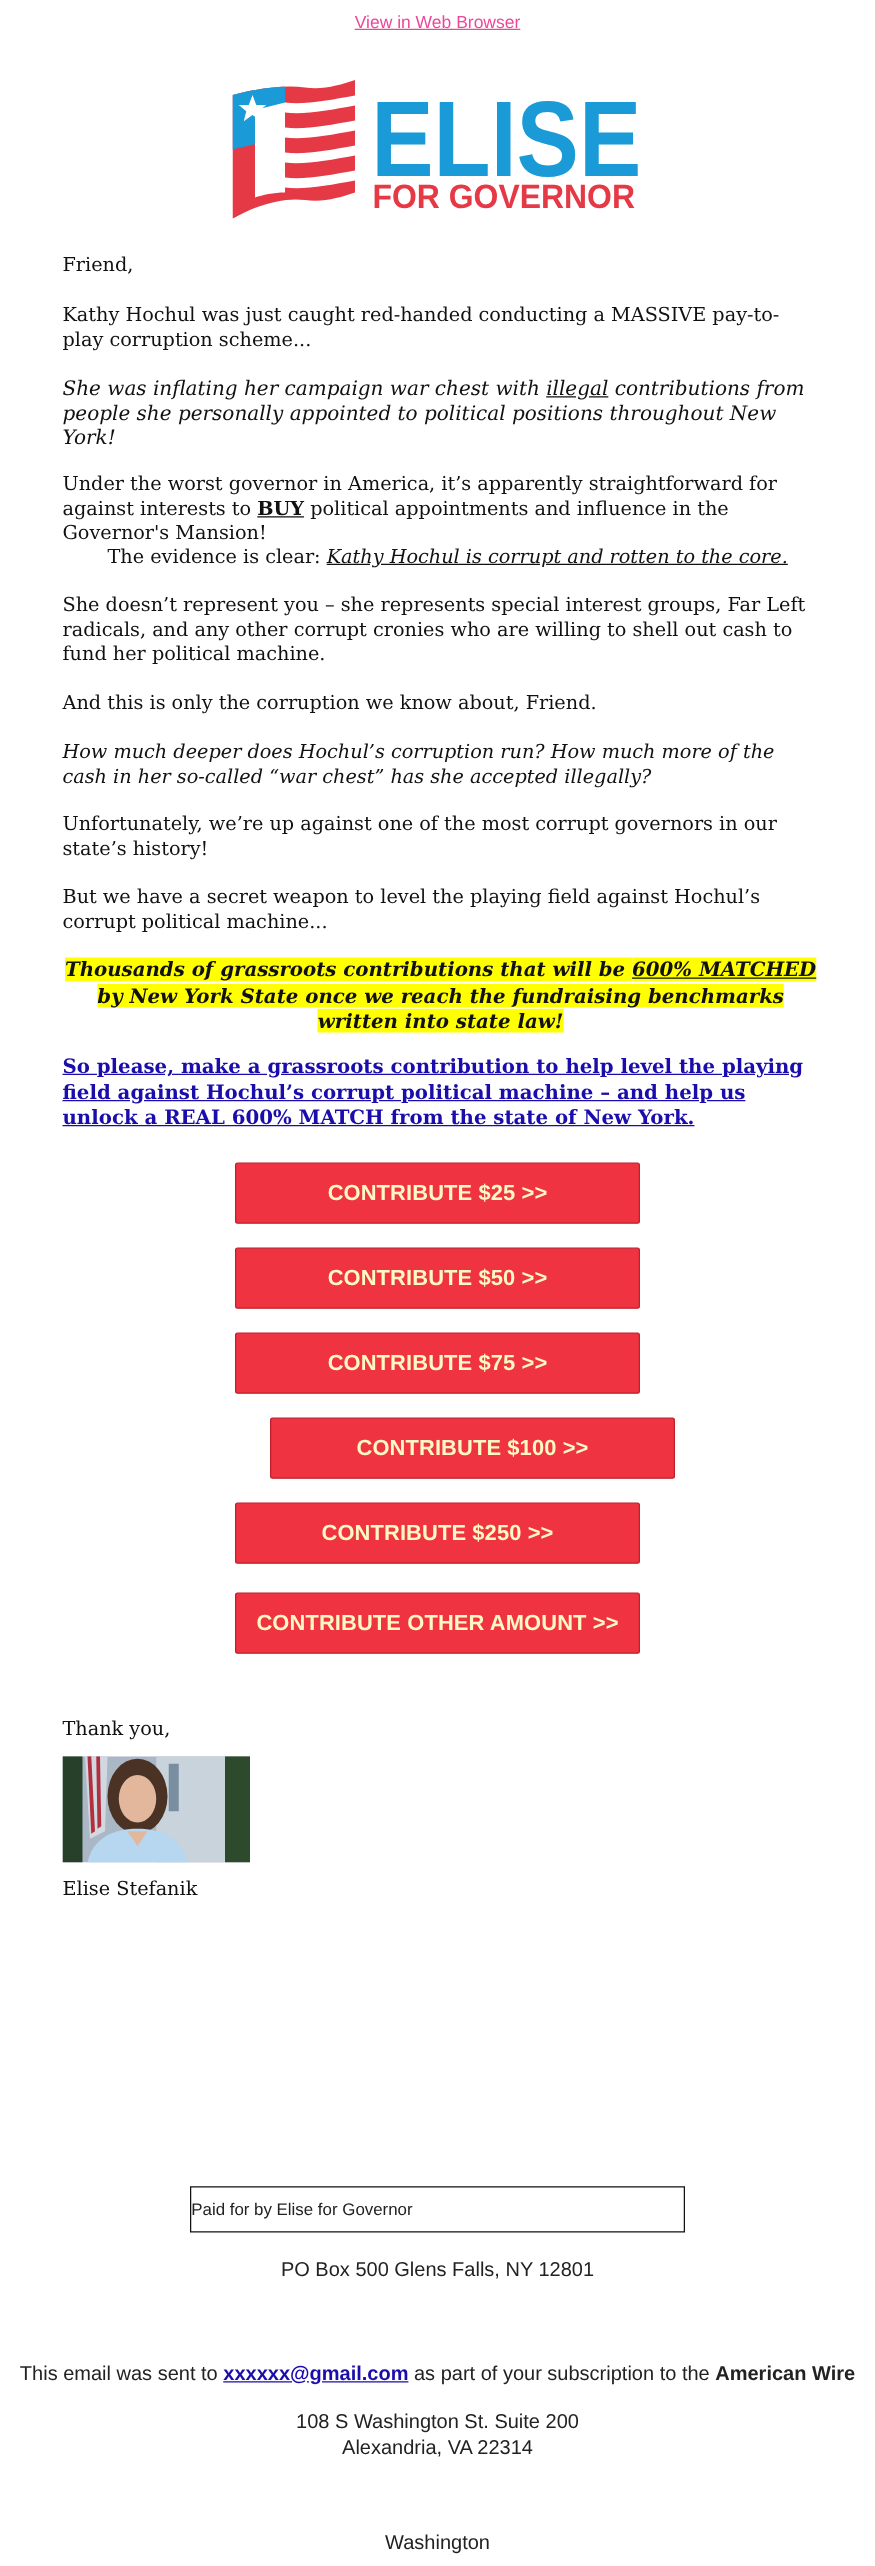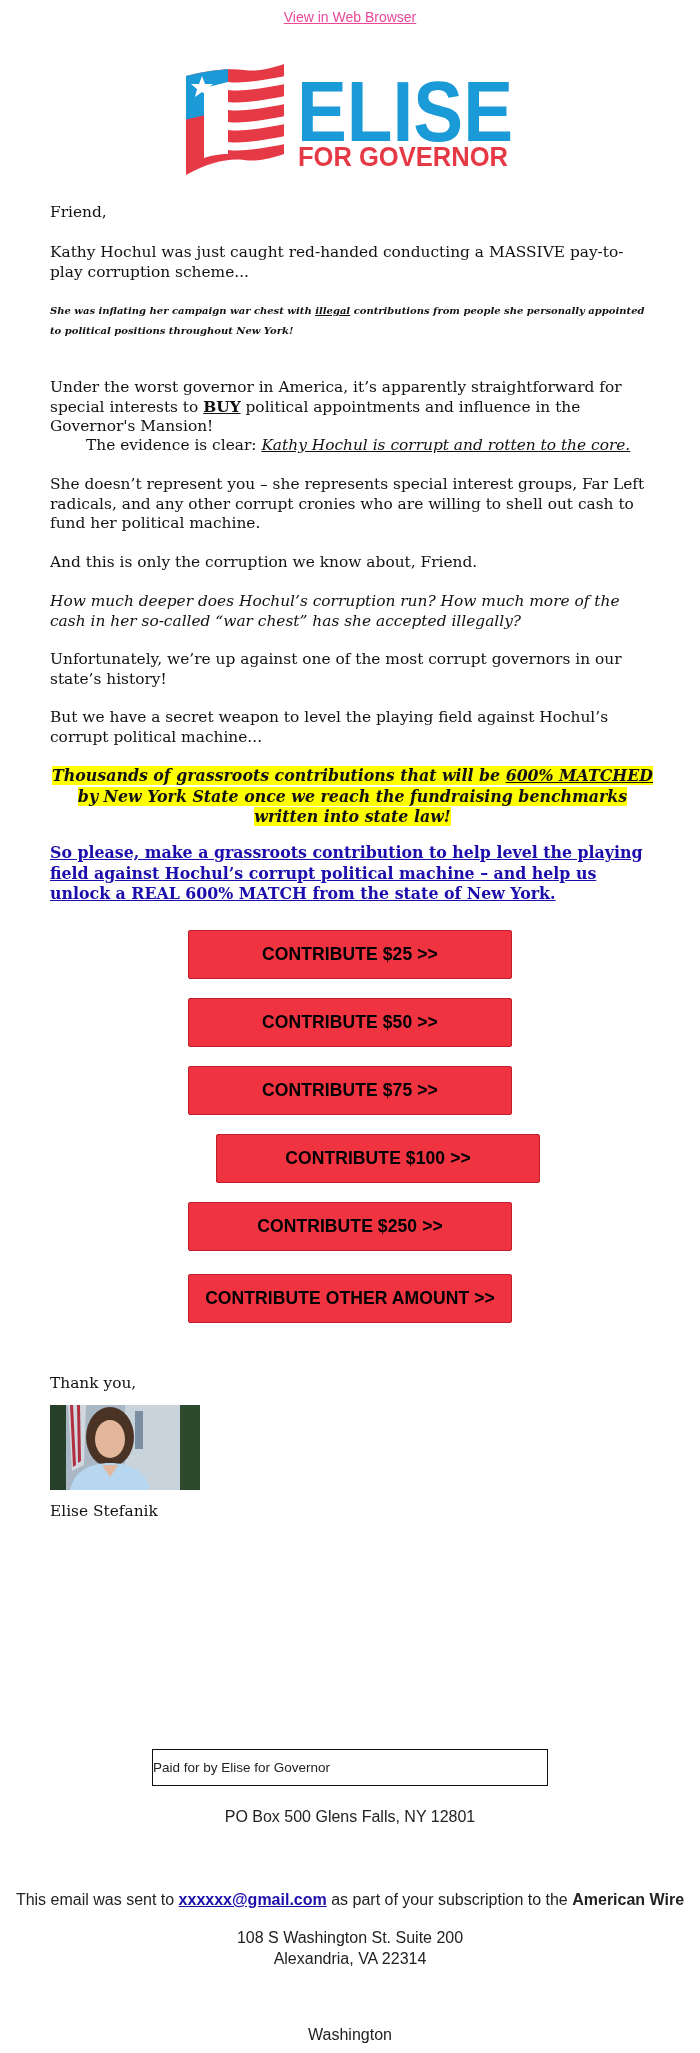--- a/index.html
+++ b/index.html
@@ -11,32 +11,32 @@
     position: absolute; top: 9px; left: 0; width: 700px; text-align: center;
     font-size: 14px; color: #ec4899; text-decoration: underline;
   }
   #logo { position: absolute; left: 184px; top: 62px; width: 334px; height: 116px; }
 
   .body-text {
     position: absolute; left: 50px; width: 605px;
     font-size: 15.4px; line-height: 19.5px; color: #111;
   }
   .body-text p { margin: 0; }
-  .bi { font-weight: bold; font-style: italic; font-size: 10px; }
+  .bi { font-weight: normal; font-style: italic; font-size: 16px; }
   .it { font-style: italic; }
   .u { text-decoration: underline; }
   .b { font-weight: bold; }
   .hl-wrap { text-align: center; }
   .hl { background: #ffff00; font-weight: bold; font-style: italic; font-size: 15.8px; }
   .cta-link { color: #1a0dab; font-weight: bold; text-decoration: underline; font-size: 15.8px; }
 
   .btn {
     position: absolute; left: 188px; width: 322px; height: 47px;
     background: #ef3340; border: 1px solid #c01f2c; border-radius: 2px;
-    color: #000000; font-family: "Liberation Sans", "DejaVu Sans", sans-serif;
+    color: #fef9c3; font-family: "Liberation Sans", "DejaVu Sans", sans-serif;
     font-weight: bold; font-size: 17.5px; text-align: center; line-height: 47px;
     letter-spacing: 0.1px; cursor: pointer;
   }
 
   #photo { position: absolute; left: 50px; top: 1405px; width: 150px; height: 85px; }
 
   #paid-box {
     position: absolute; left: 152px; top: 1749px; width: 394px; height: 35px;
     border: 1.5px solid #111; text-align: left; line-height: 35px;
     font-size: 13.5px; color: #222;
@@ -84,21 +84,21 @@
 
 <div class="body-text serif" style="top:243px;">
   <p>Kathy Hochul was just caught red-handed conducting a MASSIVE pay-to-play corruption scheme...</p>
 </div>
 
 <div class="body-text serif" style="top:301px;">
   <p class="bi"><span>She was inflating her campaign war chest with </span><span class="u">illegal</span><span> contributions from people she personally appointed to political positions throughout New York!</span></p>
 </div>
 
 <div class="body-text serif" style="top:378px;">
-  <p><span>Under the worst governor in America, it’s apparently straightforward for special interests to </span><span class="b u">BUY</span><span> political appointments and influence in the Governor's Mansion!</span></p>
+  <p><span>Under the worst governor in America, it’s apparently straightforward for against interests to </span><span class="b u">BUY</span><span> political appointments and influence in the Governor's Mansion!</span></p>
 </div>
 
 <div class="body-text serif" style="top:436px;margin-left:36px;">
   <p><span>The evidence is clear: </span><span class="it u">Kathy Hochul is corrupt and rotten to the core.</span></p>
 </div>
 
 <div class="body-text serif" style="top:475px;">
   <p>She doesn’t represent you – she represents special interest groups, Far Left radicals, and any other corrupt cronies who are willing to shell out cash to fund her political machine.</p>
 </div>
 

